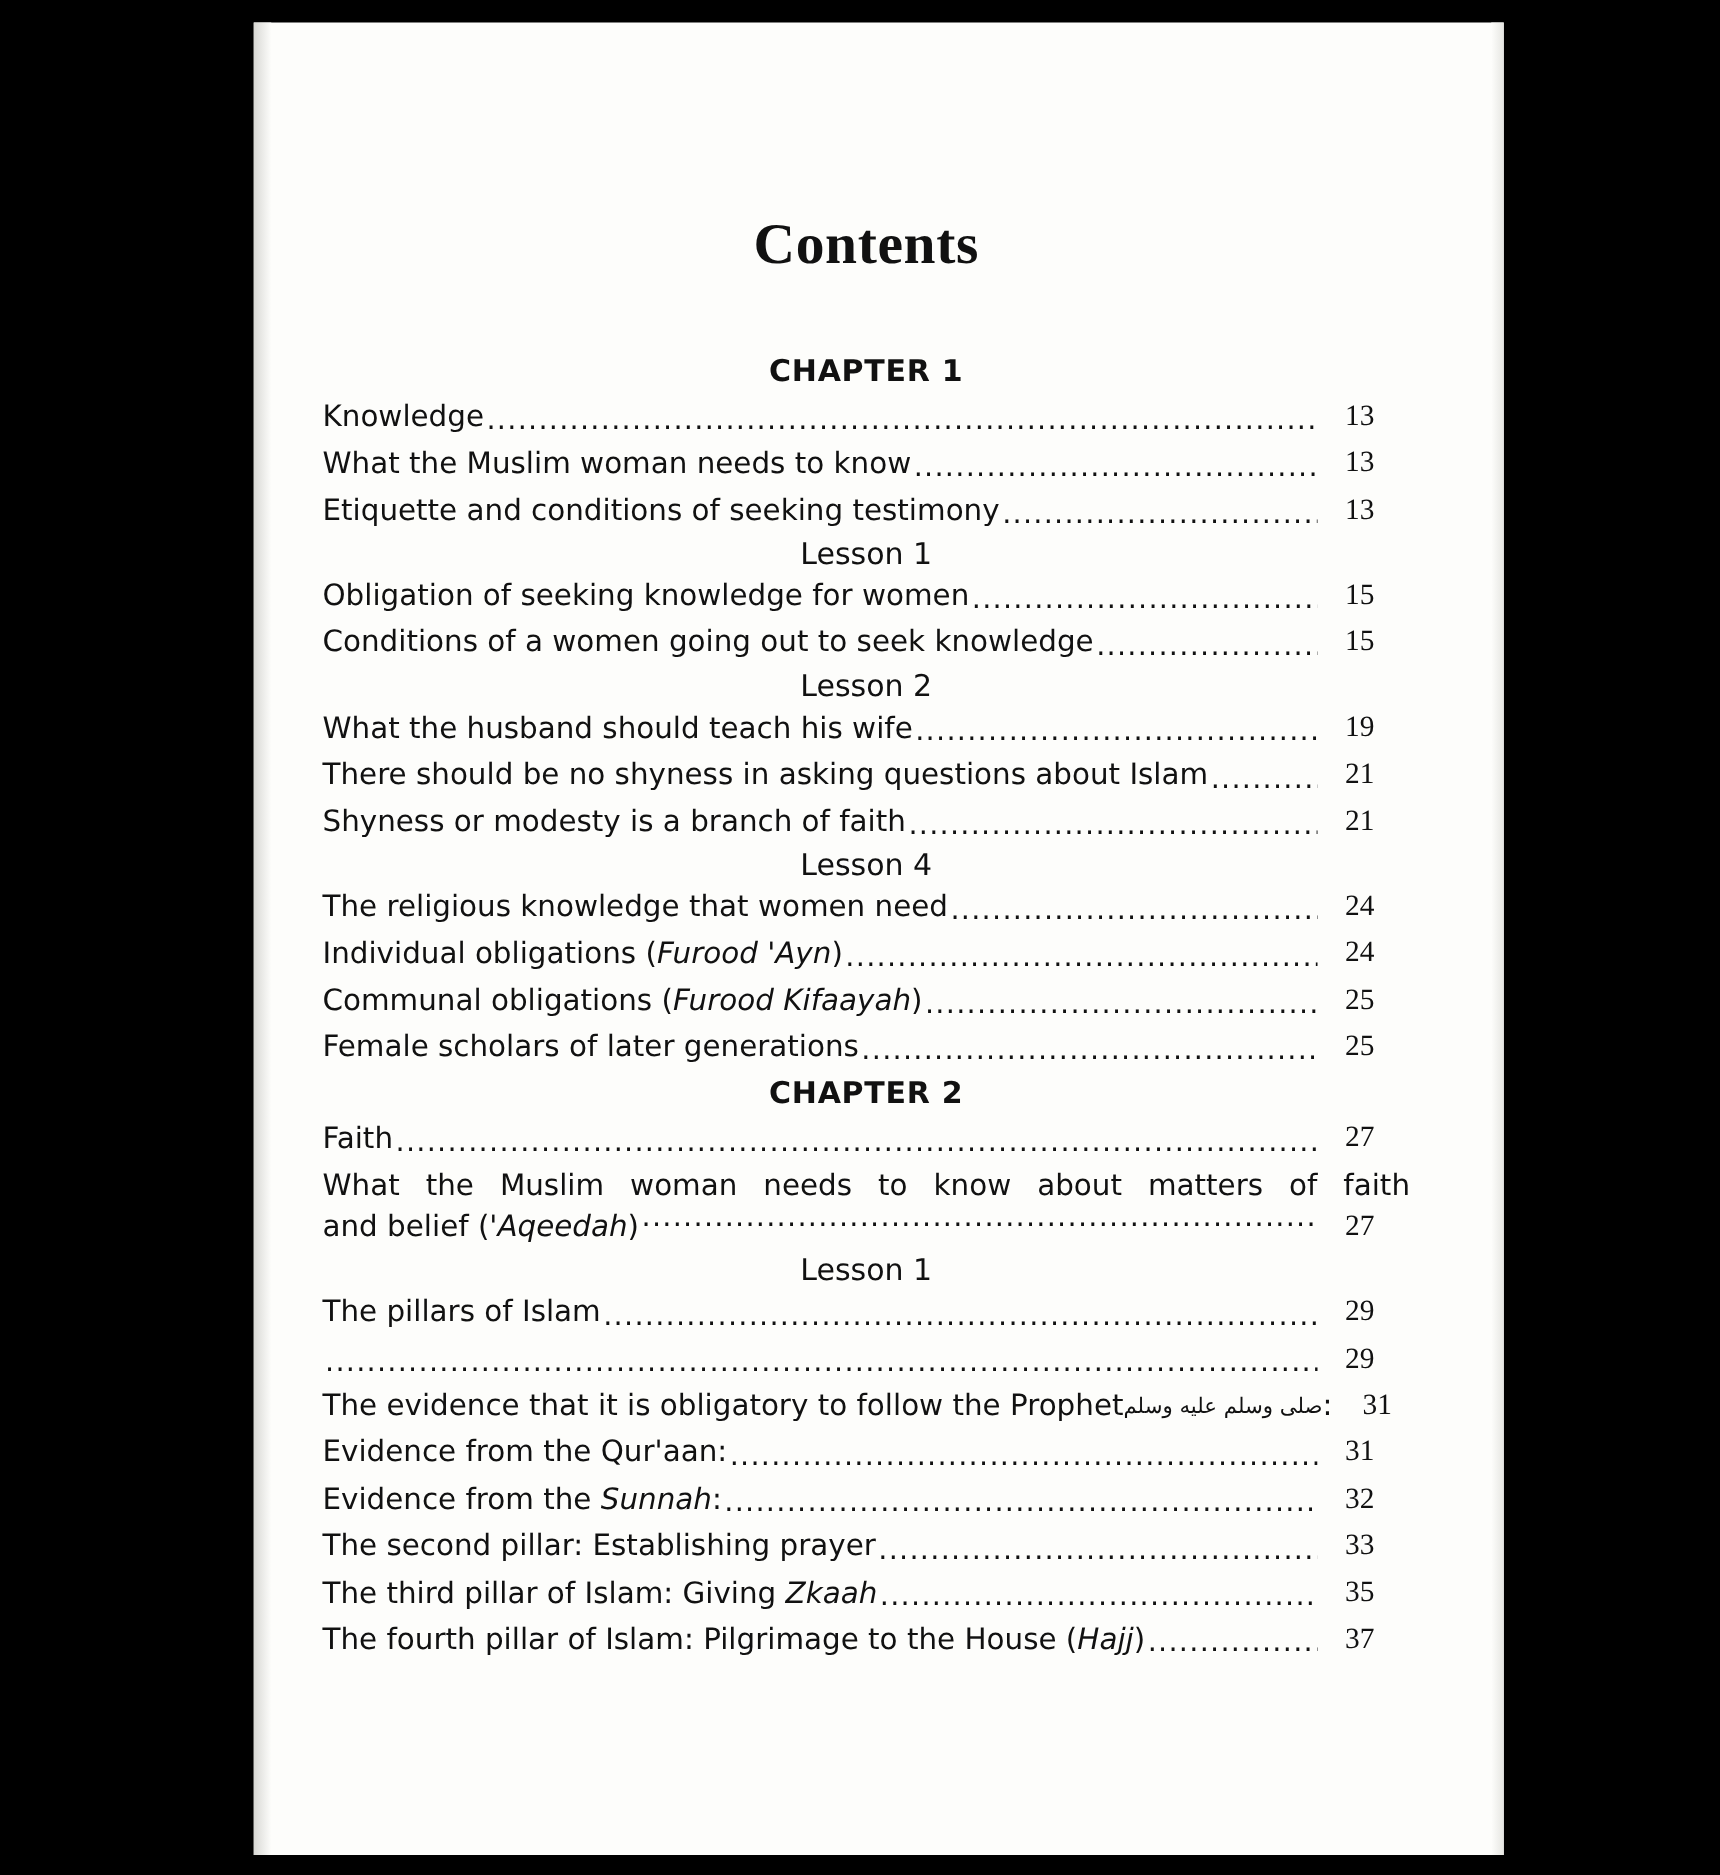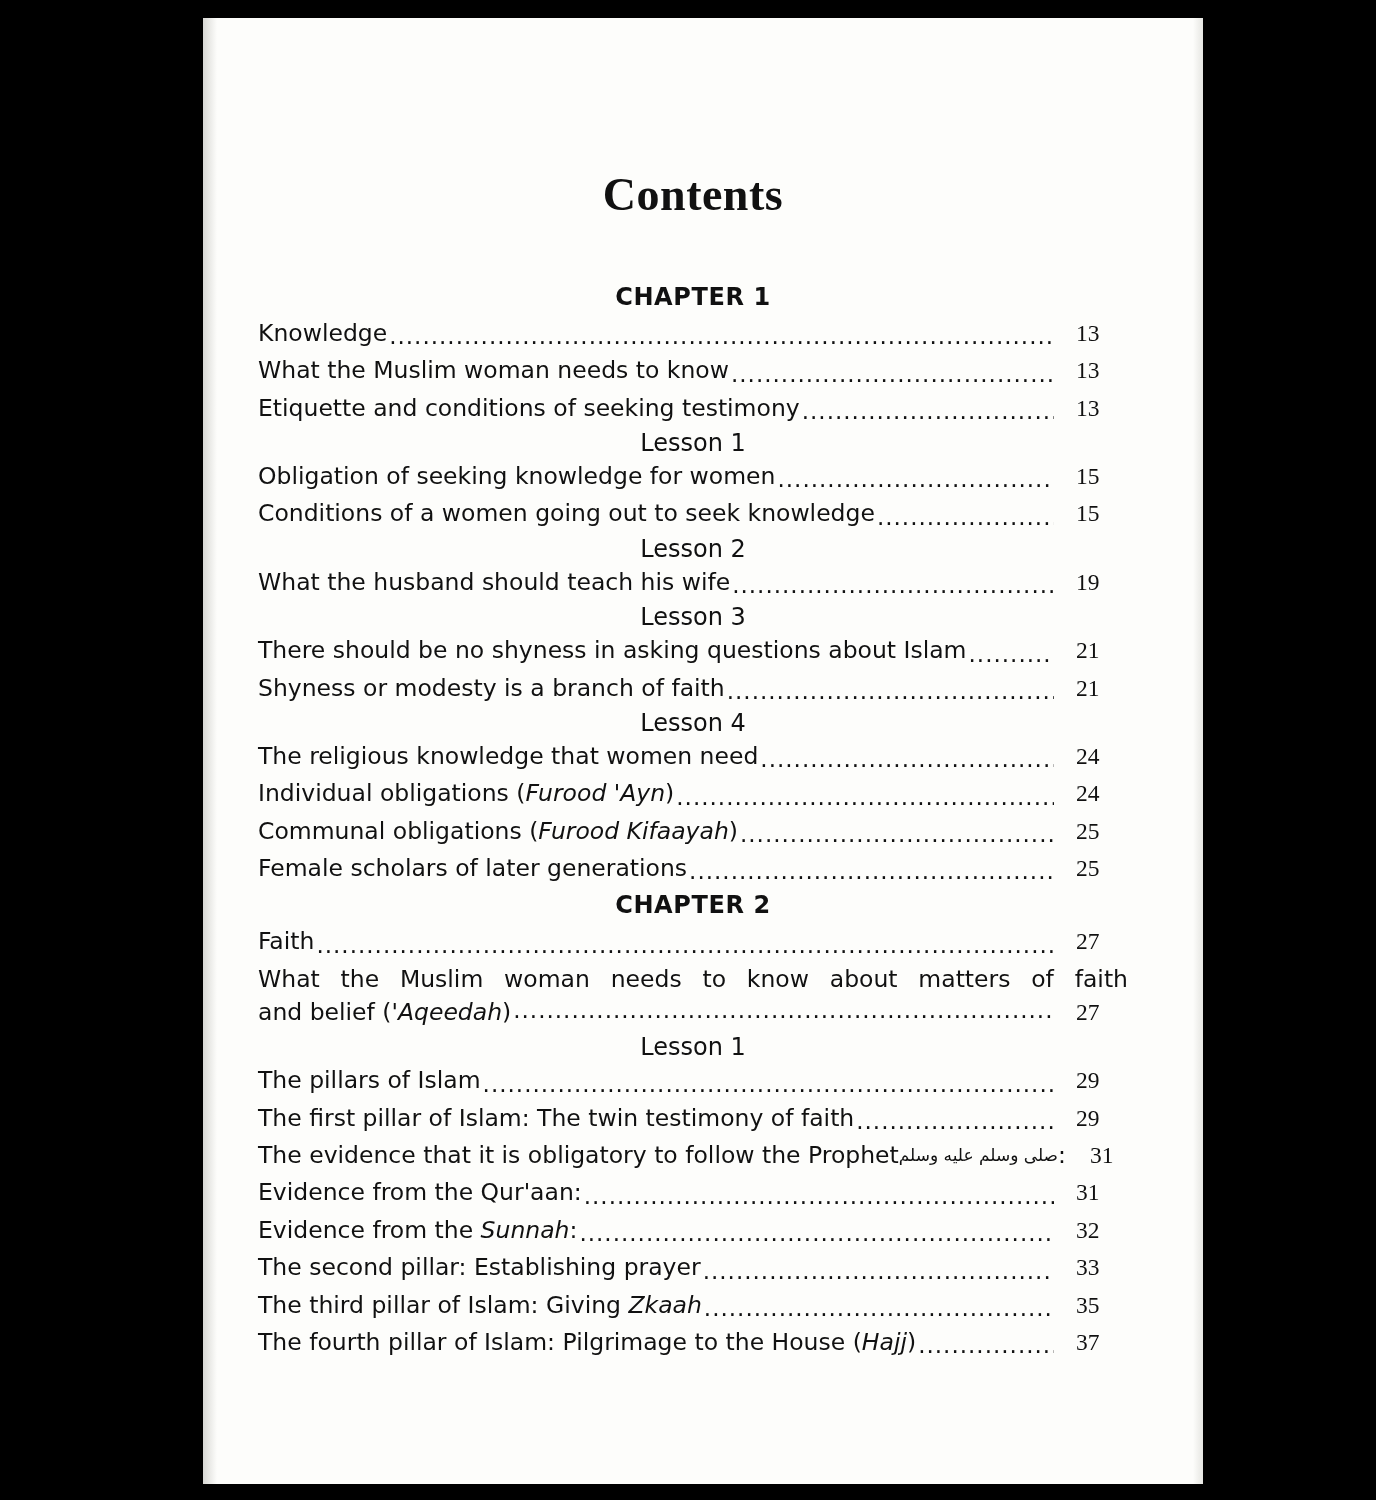--- a/index.html
+++ b/index.html
@@ -106,21 +106,21 @@
   .toc-row.two-line {
     display: block;
   }
   .toc-row.two-line .line1 {
     text-align: justify;
     text-align-last: justify;
     white-space: normal;
   }
   .toc-row.two-line .line2wrap {
     display: flex;
-    align-items: center;
+    align-items: flex-start;
   }
   em.ital {
   }
   .prophet-glyph {
     display: inline-block;
     font-size: 17px;
     transform: translateY(-2px);
     letter-spacing: -1px;
   }
 </style>
@@ -157,21 +157,20 @@
           <span class="toc-label">Conditions of a women going out to seek knowledge</span>
           <span class="dots">........................................................................................................................................................................................................</span>
           <span class="page-num">15</span>
         </div>
         <div class="lesson-head">Lesson 2</div>
         <div class="toc-row">
           <span class="toc-label">What the husband should teach his wife</span>
           <span class="dots">........................................................................................................................................................................................................</span>
           <span class="page-num">19</span>
         </div>
-        <div class="lesson-head">Lesson 3</div>
         <div class="toc-row">
           <span class="toc-label">There should be no shyness in asking questions about Islam</span>
           <span class="dots">........................................................................................................................................................................................................</span>
           <span class="page-num">21</span>
         </div>
         <div class="toc-row">
           <span class="toc-label">Shyness or modesty is a branch of faith</span>
           <span class="dots">........................................................................................................................................................................................................</span>
           <span class="page-num">21</span>
         </div>
@@ -210,21 +209,20 @@
             <span class="page-num">27</span>
           </div>
         </div>
         <div class="lesson-head">Lesson 1</div>
         <div class="toc-row">
           <span class="toc-label">The pillars of Islam</span>
           <span class="dots">........................................................................................................................................................................................................</span>
           <span class="page-num">29</span>
         </div>
         <div class="toc-row">
-          <span class="toc-label">The first pillar of Islam: The twin testimony of faith</span>
           <span class="dots">........................................................................................................................................................................................................</span>
           <span class="page-num">29</span>
         </div>
         <div class="toc-row">
           <span class="toc-label">The evidence that it is obligatory to follow the Prophet<span class="prophet-glyph"> صلى وسلم عليه وسلم </span>:</span>
           <span class="dots">........................................................................................................................................................................................................</span>
           <span class="page-num">31</span>
         </div>
         <div class="toc-row">
           <span class="toc-label">Evidence from the Qur'aan:</span>

